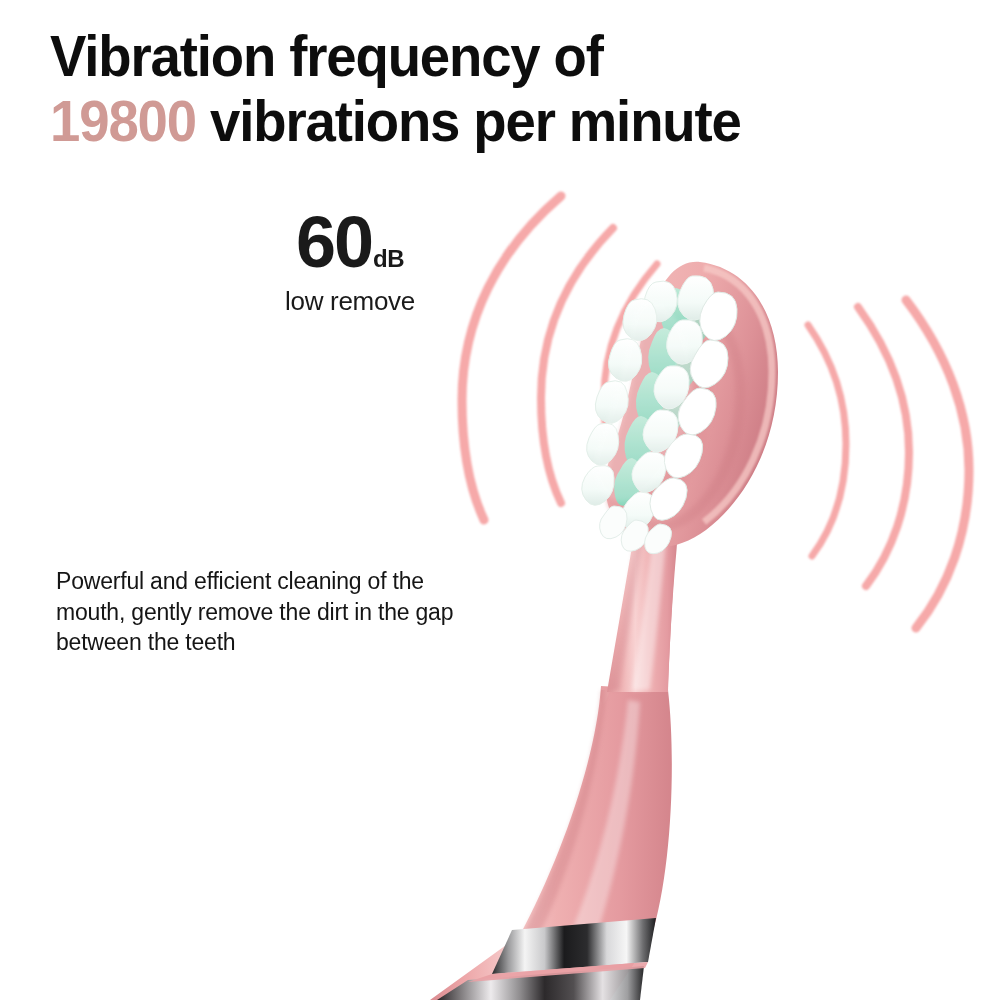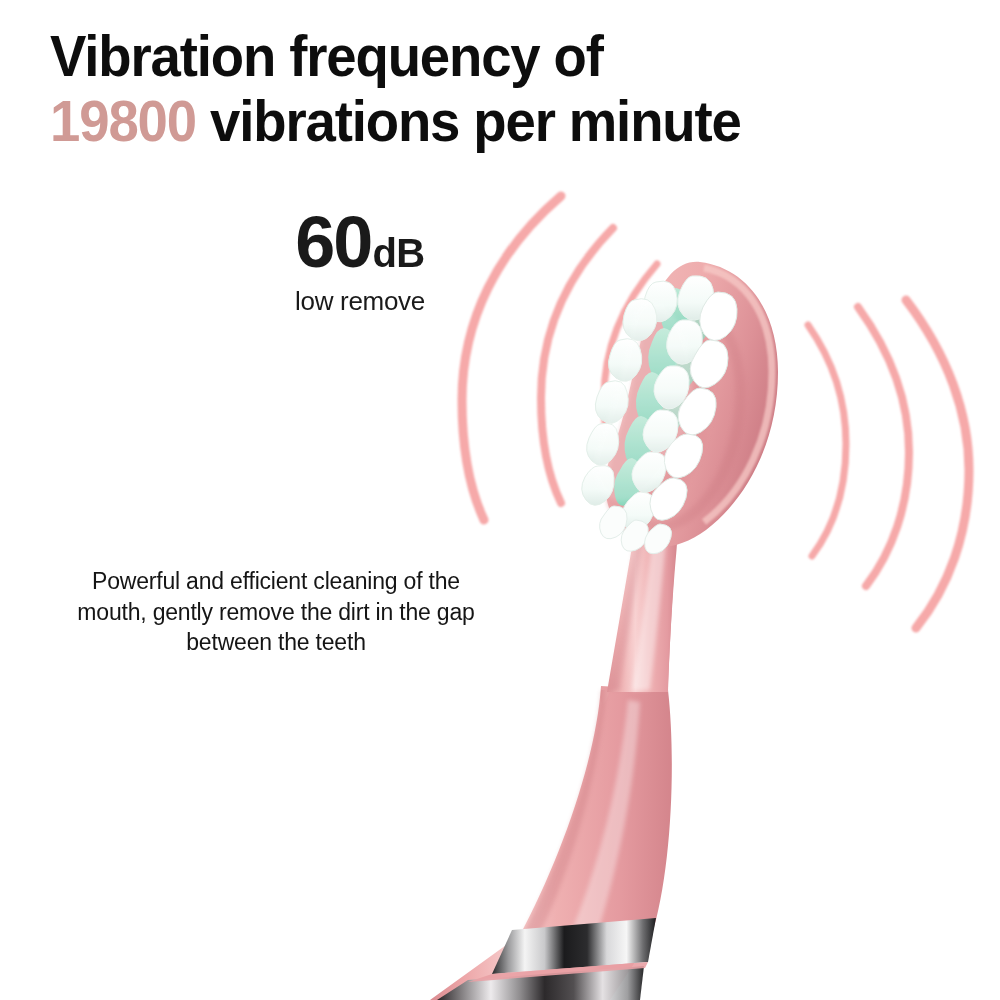--- a/index.html
+++ b/index.html
@@ -26,38 +26,38 @@
     transform-origin:left top;
     white-space:nowrap;
   }
   .headline .l1{display:block;}
   .headline .l2{display:block;margin-top:6px;}
   .num-pink{color:#d09a95;font-weight:700;}
 
   
   .db-block{
     position:absolute;
-    left:260px; top:206px;
+    left:250px; top:206px;
     width:200px;
     text-align:center;
     color:#1a1a1a;
   }
   .db-row{
     display:flex;
     align-items:baseline;
     justify-content:center;
     line-height:1;
   }
   .db-num{
     font-size:72px;
     font-weight:700;
     letter-spacing:-2px;
   }
   .db-unit{
-    font-size:40px;
+    font-size:24px;
     font-weight:700;
     margin-left:1px;
     letter-spacing:-0.5px;
   }
   .db-sub{
     margin-top:8px;
     font-size:26px;
     font-weight:400;
     letter-spacing:-0.3px;
     color:#1a1a1a;
@@ -66,21 +66,20 @@
   
   .body-copy{
     position:absolute;
     left:56px; top:566px;
     width:440px;
     font-size:23px;
     line-height:1.33;
     color:#151515;
     font-weight:400;
     letter-spacing:-0.2px;
-    text-align:center;
   }
 
   
   #art{position:absolute;left:0;top:0;width:1000px;height:1000px;}
 </style>
 </head>
 <body>
 
 <div id="stage">
 

